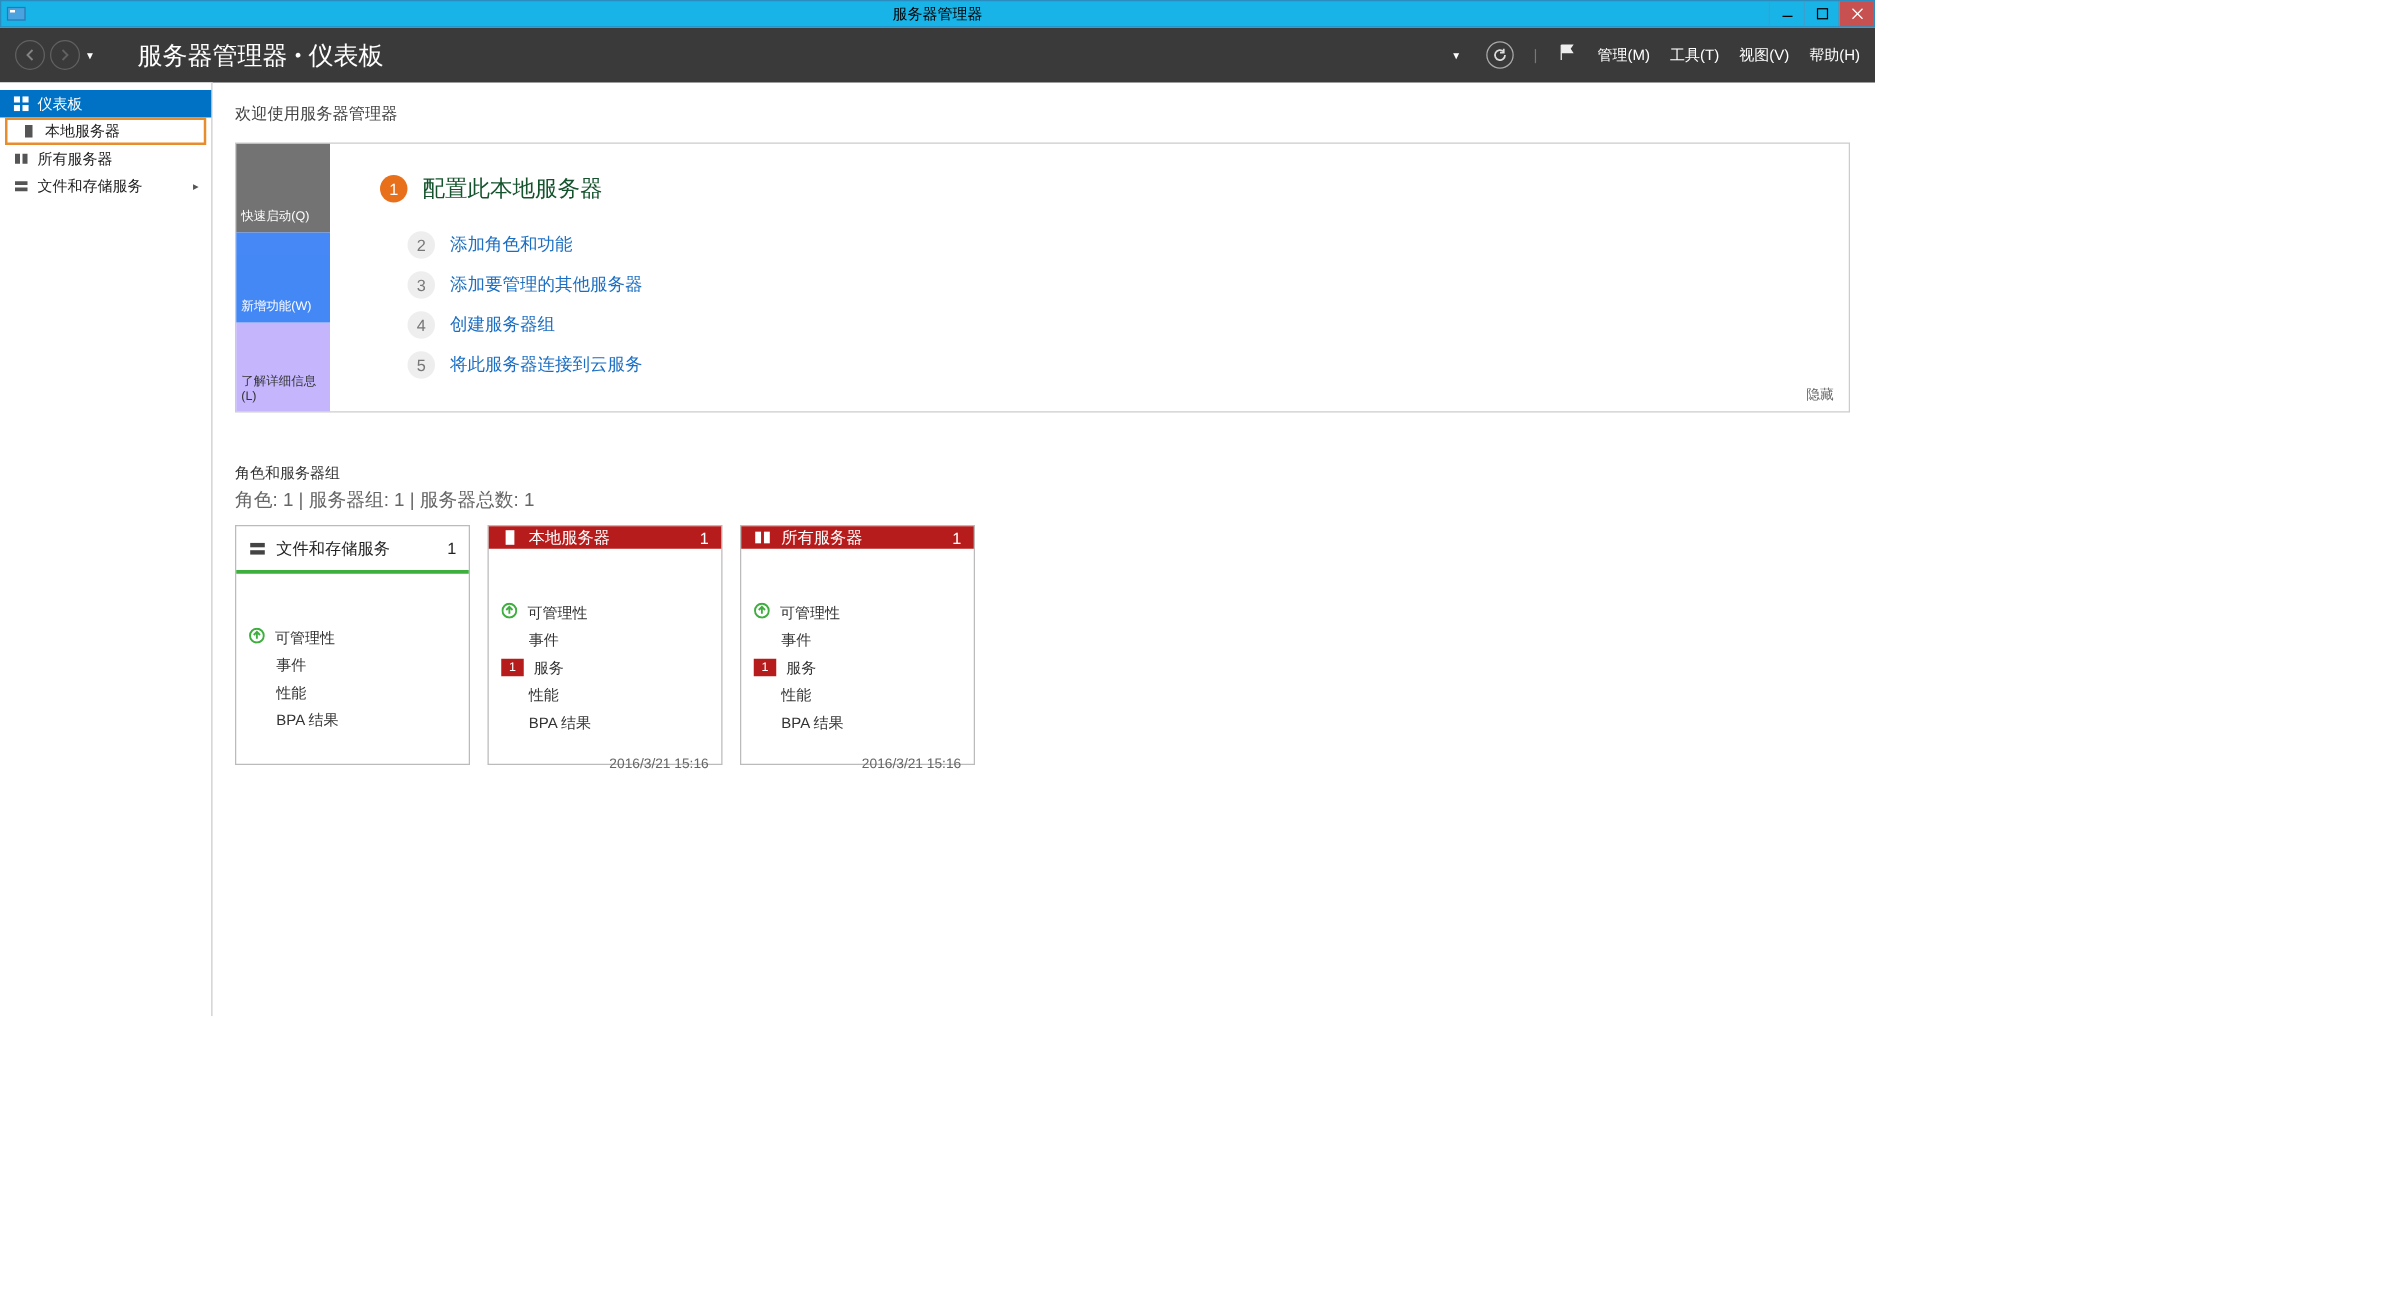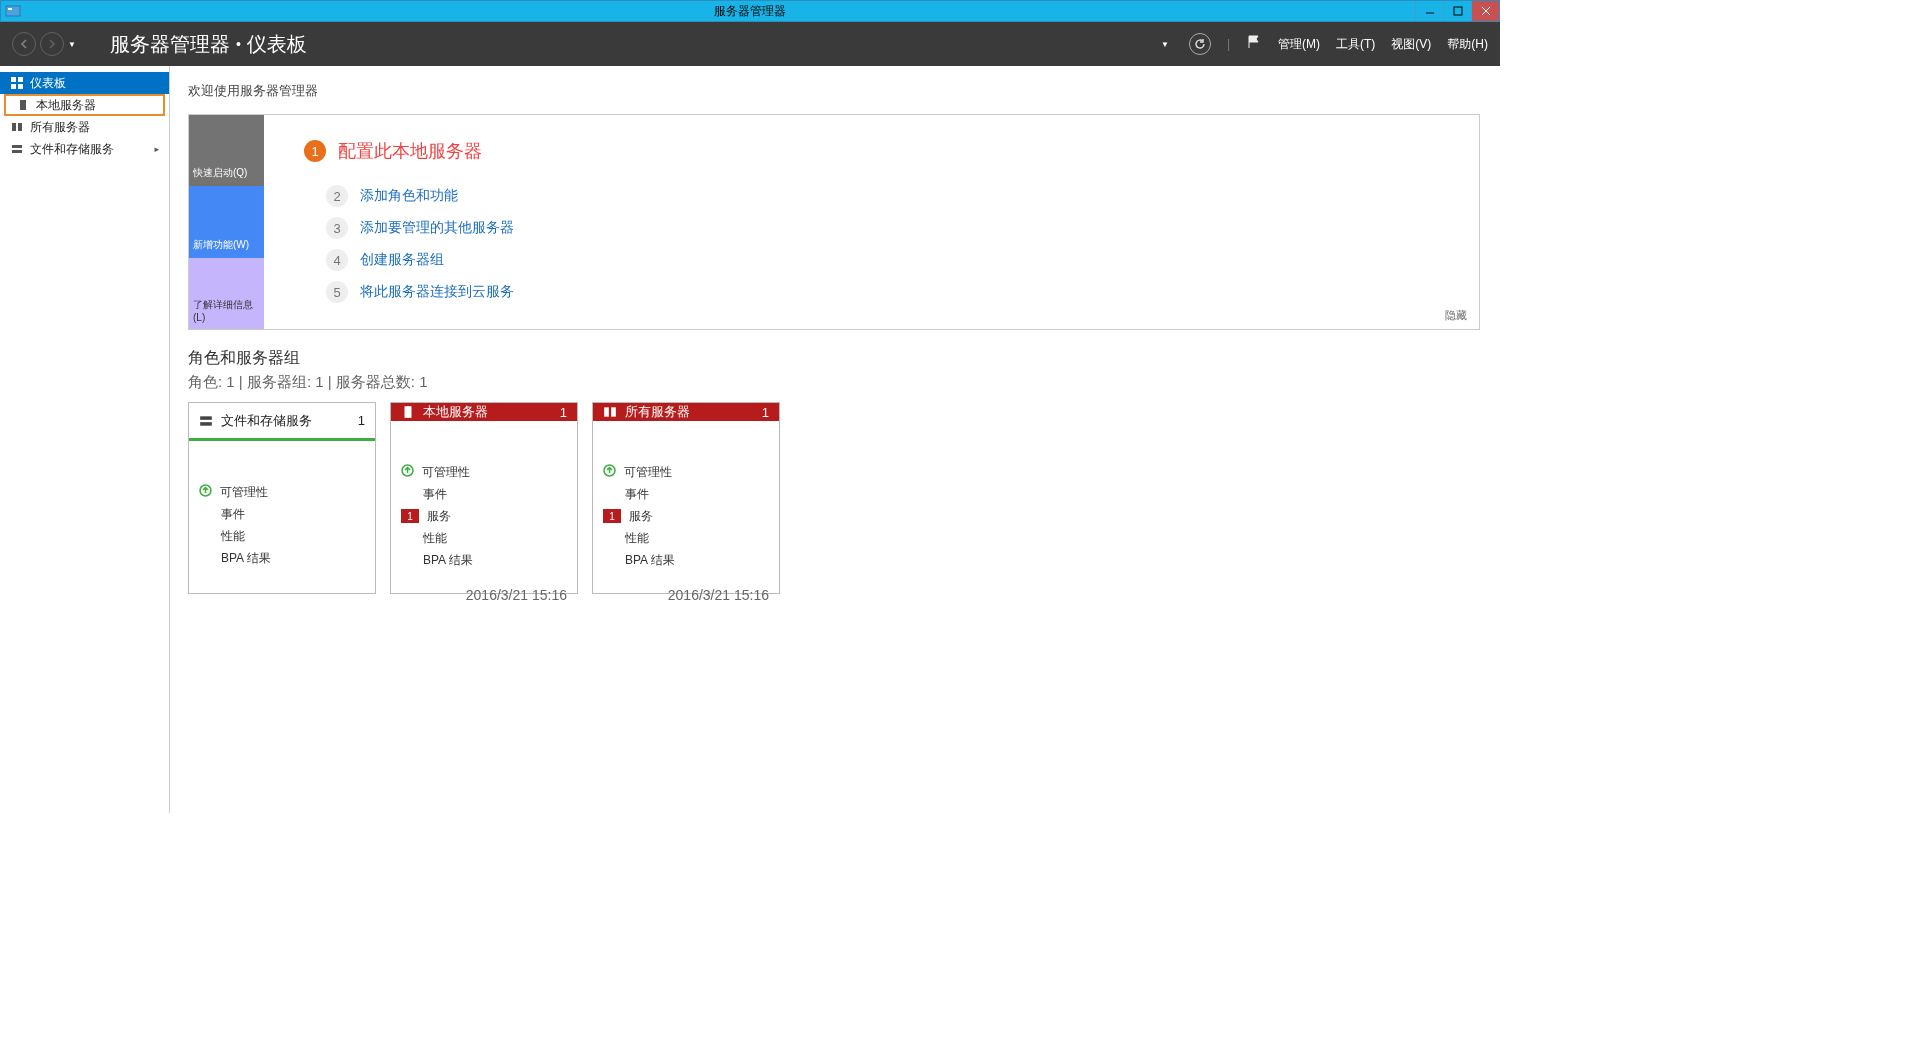--- a/index.html
+++ b/index.html
@@ -50,42 +50,42 @@
 .tab.l { color: #444; background:#f7b84a; }
 .tab.l span{color:#333;}
 .tab.n,.tab.l{ background:#3b82f6;}
 .tab.l{ background:#c4b5fd;}
 
 .steps { flex: 1; padding: 24px 20px 16px 40px; position: relative; }
 .step { display: flex; align-items: center; margin-bottom: 10px; }
 .step .num { width: 22px; height: 22px; border-radius: 50%; display: flex; align-items: center; justify-content: center; font-size: 13px; margin-right: 12px; }
 .step.primary .num { background: #e8701a; color: #fff; }
 .step.secondary .num { background: #eee; color: #777; }
-.step.primary .label { color: #ef4444; font-size: 18px; font-family: Liberation Mono, monospace; }
+.step.primary .label { color: #14532d; font-size: 18px; font-family: Liberation Mono, monospace; }
 .step.secondary .label { color: #1b6ec2; font-size: 14px; }
 .step.primary { margin-bottom: 22px; }
 .steps .secondary-wrap { margin-left: 22px; }
 .hide-link { position: absolute; right: 12px; bottom: 6px; font-size: 11px; color: #666; }
 
 
-.section-title { font-size: 16px; color: #333; margin-top: 18px; }
+.section-title { font-size: 12px; color: #333; margin-top: 40px; }
 .section-sub { font-size: 15px; color: #666; margin-top: 4px; margin-bottom: 10px; }
 
 .tiles { display: flex; gap: 14px; }
 .tile { width: 188px; border: 1px solid #bbb; background: #fff; display: flex; flex-direction: column; }
 .tile-hdr { height: 38px; display: flex; align-items: center; padding: 0 10px; gap: 8px; font-size: 13px; }
 .tile-hdr .tcount { margin-left: auto; }
 .tile.green .tile-hdr { color: #222; border-bottom: 3px solid #3eae3e; }
 .tile.red .tile-hdr { background: #b71c1c; color: #fff; }
 .tile-body { padding: 8px 10px 10px 10px; font-size: 12px; color: #333; flex: 1; margin-top: 32px; }
 .tile-row { display: flex; align-items: center; gap: 8px; height: 22px; }
 .tile-row .badge { width: 18px; height: 14px; background: #b71c1c; color: #fff; font-size: 10px; display: inline-flex; align-items: center; justify-content: center; }
 .tile-row .ok-icon { color: #3eae3e; font-size: 13px; }
 .tile-row.indent { padding-left: 22px; }
-.tile-foot { text-align: right; font-size: 14px; color: #666; padding: 6px 10px 8px 0; }
+.tile-foot { text-align: right; font-size: 11px; color: #666; padding: 6px 10px 8px 0; }
 .tile.green { height: 192px; }
 .tile.red { height: 192px; }
 
 .micon { width: 14px; height: 14px; display:inline-flex; align-items:center; justify-content:center; }
 </style>
 </head>
 <body>
 
 <div class="titlebar">
   <span class="app-icon">

